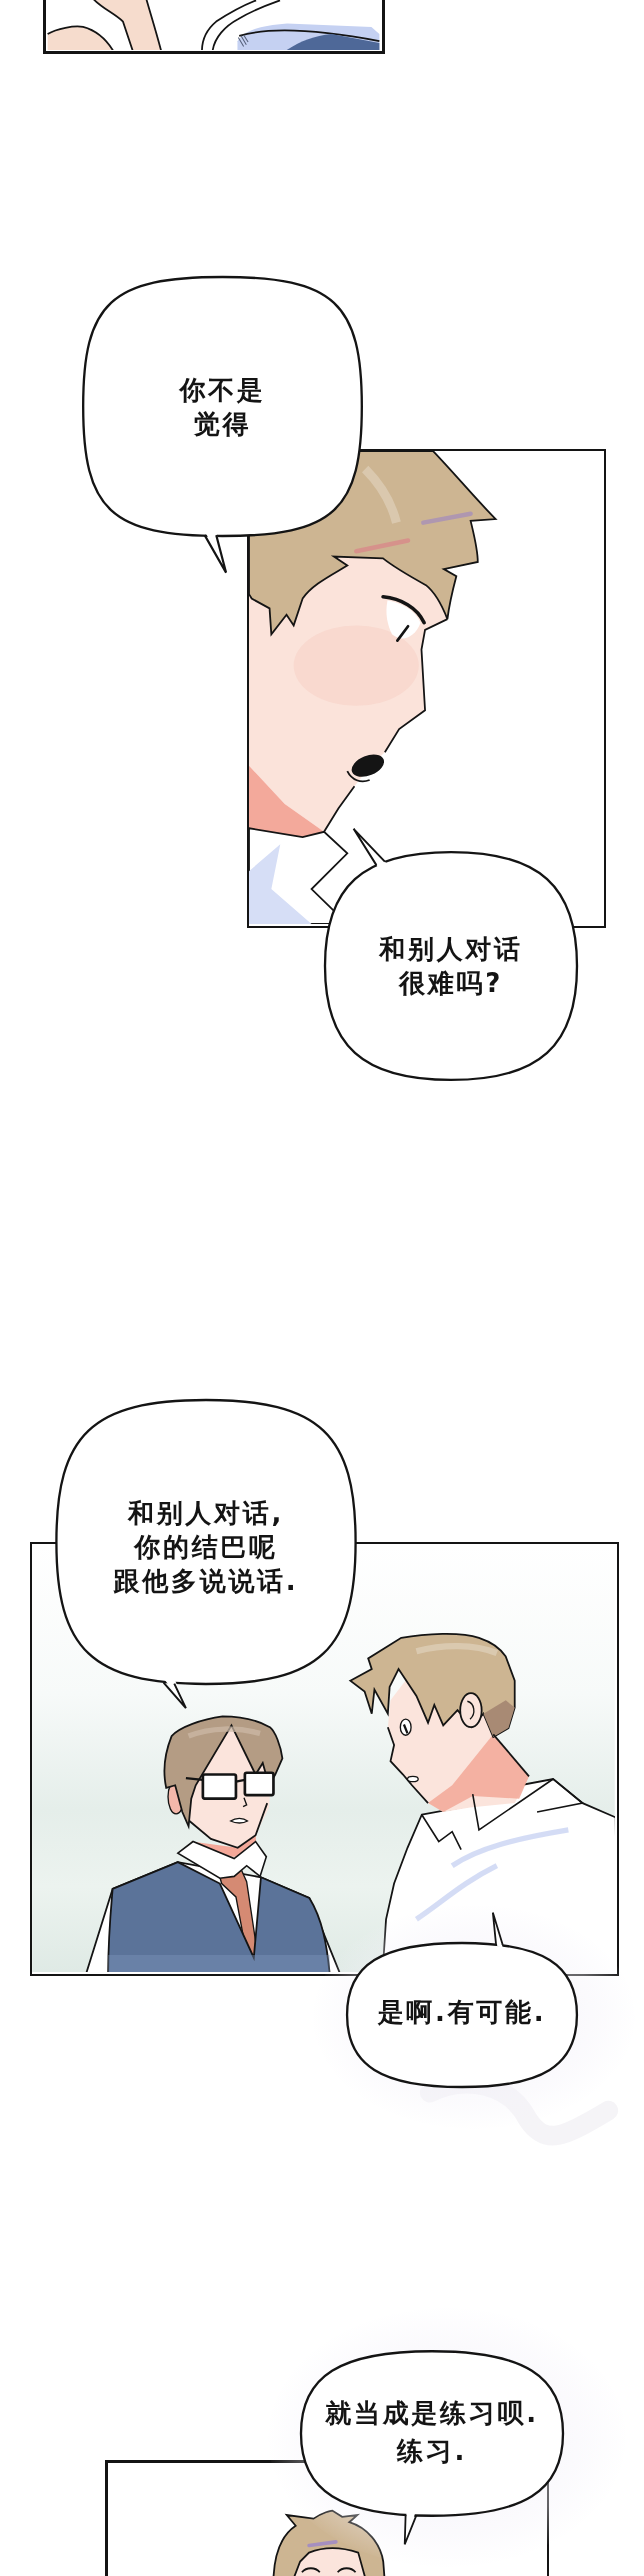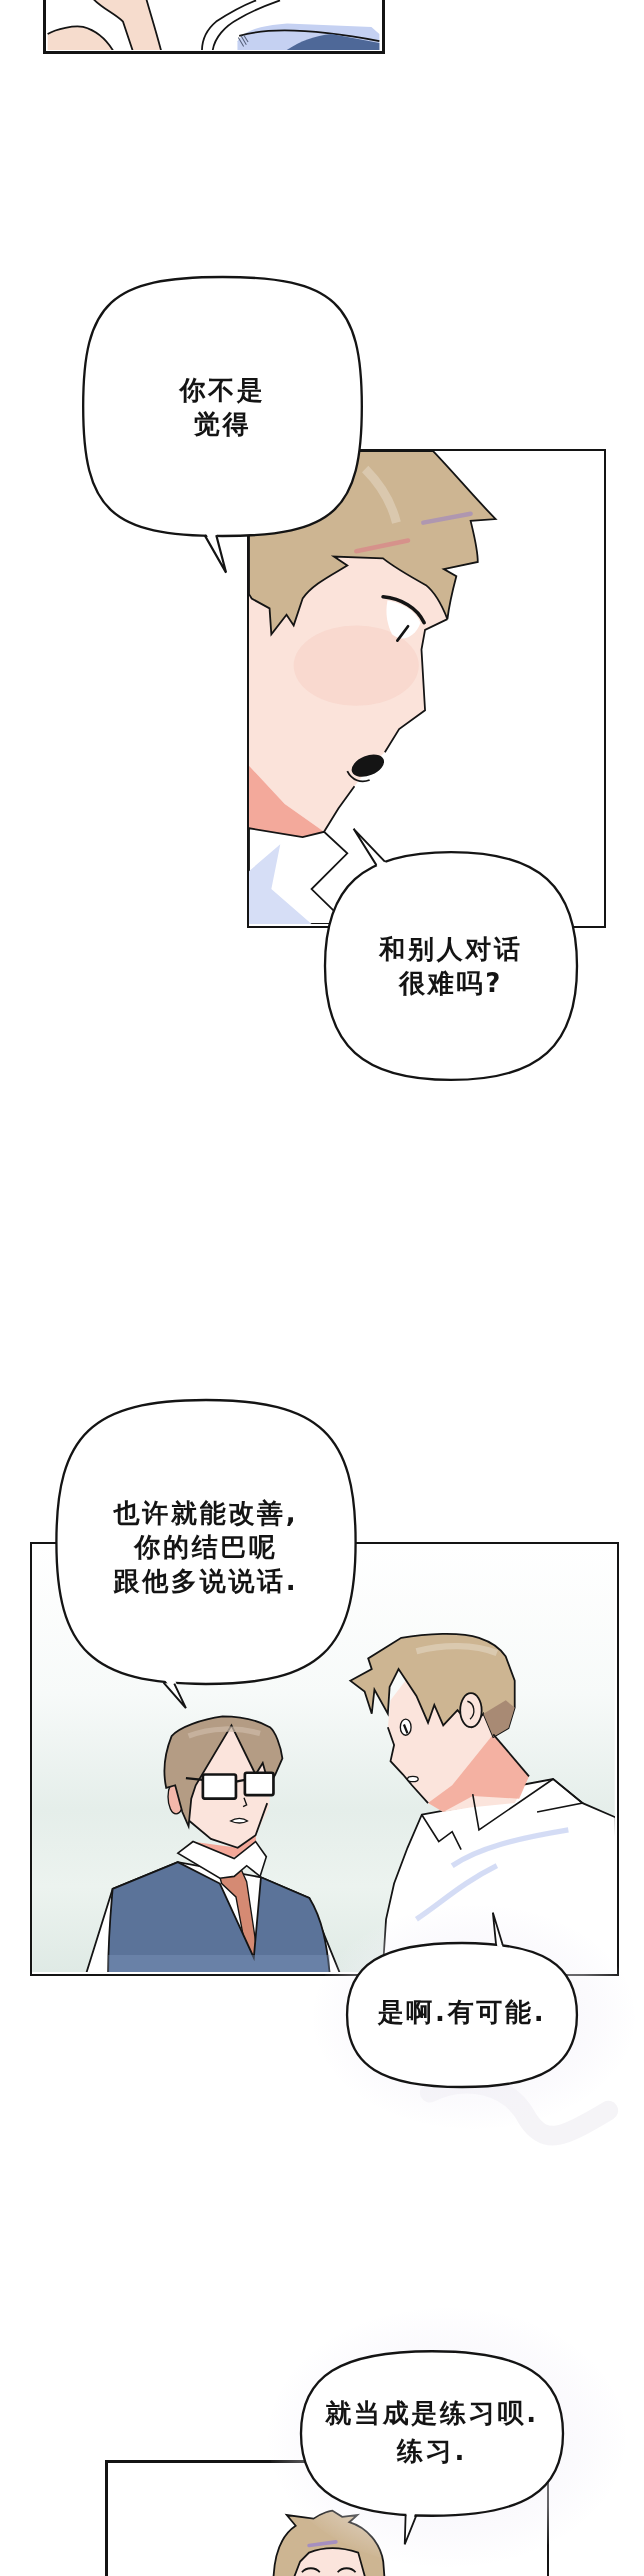--- a/index.html
+++ b/index.html
@@ -155,21 +155,21 @@
     </div>
   </div>
 
   <div class="bubble" style="left:56px; top:1400px; width:300px; height:284px;">
     <svg class="shape" width="300" height="284" viewBox="0 0 335 318">
       <path d="M167.5,0 C294.8,0 335,38.2 335,159 C335,279.8 294.8,318 167.5,318 C40.2,318 0,279.8 0,159 C0,38.2 40.2,0 167.5,0 Z" fill="#ffffff" stroke="#141414" stroke-width="2.6"></path>
       <polygon points="121,313 133,314 145,345" fill="#ffffff"></polygon>
       <path d="M120,316.5 L145,345 L132,317.5" fill="none" stroke="#141414" stroke-width="2.2"></path>
     </svg>
     <div class="text" style="padding-top:9px; box-sizing:border-box;">
-      <div>也许就能改善,</div>
+      <div>和别人对话,</div>
       <div>你的结巴呢</div>
       <div>跟他多说说话.</div>
     </div>
   </div>
 
   <div class="bubble" style="left:347px; top:1943px; width:230px; height:144px;">
     <svg class="shape" width="230" height="144" viewBox="0 0 257 161">
       <path d="M128.5,0 C218.45,0 257,24.15 257,80.5 C257,136.85 218.45,161 128.5,161 C38.55,161 0,136.85 0,80.5 C0,24.15 38.55,0 128.5,0 Z" fill="#ffffff" stroke="#141414" stroke-width="2.6"></path>
       <polygon points="168,4 174,5 163,-34" fill="#ffffff"></polygon>
       <path d="M166.5,1 L163,-34 L174,2" fill="none" stroke="#141414" stroke-width="2"></path>

